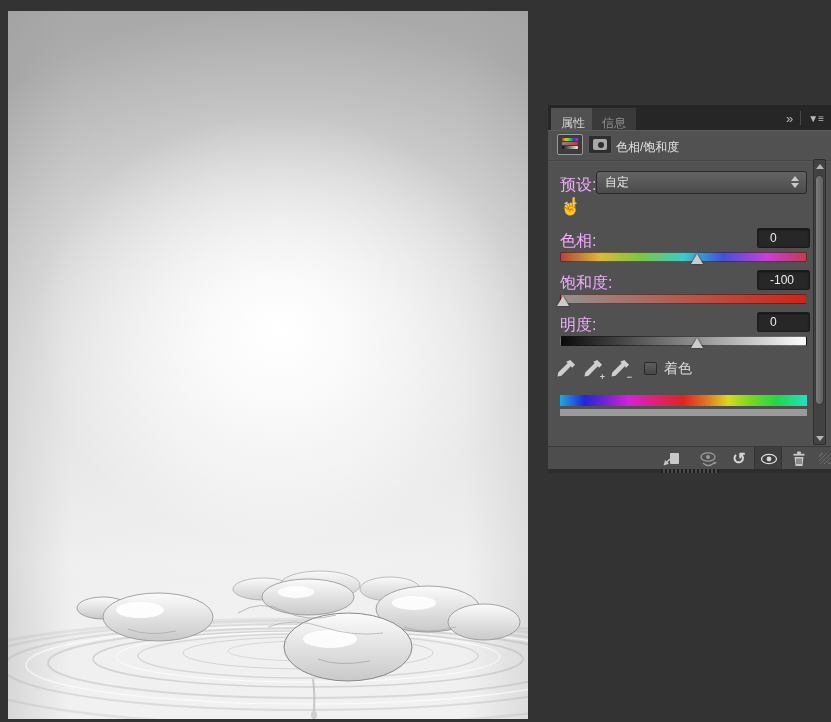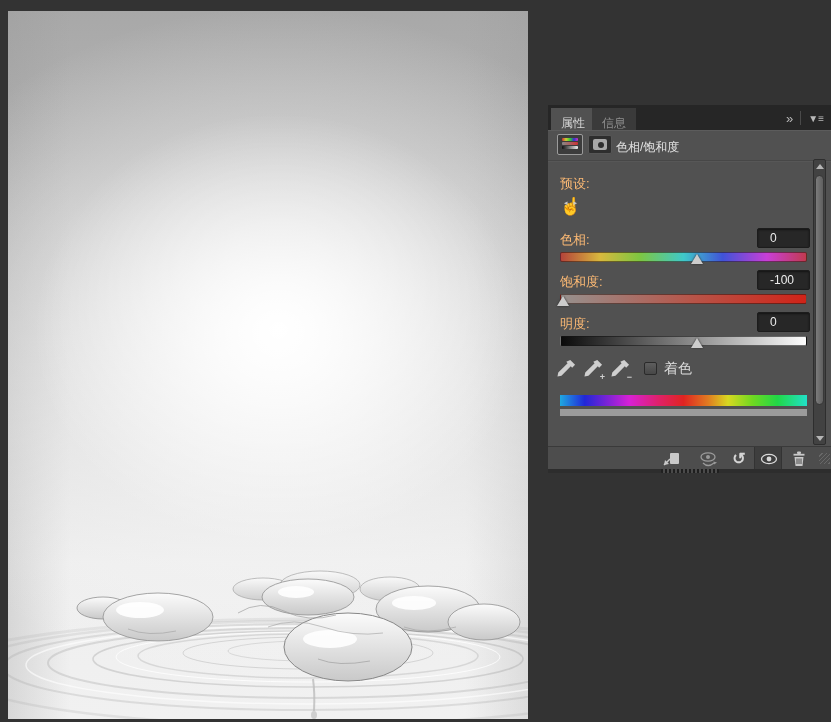--- a/index.html
+++ b/index.html
@@ -34,21 +34,21 @@
   .adj-icon { position:absolute; left:9px; top:3px; width:26px; height:21px; background:#3c3c3c; border:1px solid #9b9b9b; border-radius:2px; padding:3px 4px; }
   .adj-icon .bar { height:3px; margin-bottom:1px; border-radius:1px; }
   .adj-icon .b1 { background:linear-gradient(90deg,#c33,#cc3,#3c3,#33c,#c3c); }
   .adj-icon .b2 { background:linear-gradient(90deg,#888,#c33); }
   .adj-icon .b3 { background:linear-gradient(90deg,#111,#eee); }
   .mask-icon { position:absolute; left:40px; top:4px; width:24px; height:19px; background:#2e2e2e; border:1px solid #565656; border-radius:2px; }
   .mask-icon .inner { position:absolute; left:4px; top:3px; width:14px; height:11px; background:#a8a8a8; border-radius:2px; }
   .mask-icon .hole { position:absolute; left:9px; top:6px; width:6px; height:6px; background:#2e2e2e; border-radius:50%; }
   .hdr-divider { position:absolute; left:0; top:29px; width:100%; height:2px; background:linear-gradient(#3f3f3f,#5f5f5f); }
 
-  .lbl { position:absolute; left:12px; color:#fdba74; font-size:13px; }
+  .lbl { position:absolute; left:12px; color:#f0abfc; font-size:16px; }
 
   .dropdown { position:absolute; left:48px; width:211px; height:23px; border:1px solid #2a2a2a; border-radius:3px;
     background:linear-gradient(#646464,#4b4b4b); line-height:21px; padding:0 8px; color:#e8e8e8; }
   .dropdown.focused { border:1px solid #8ba8bf; box-shadow:0 0 0 1px rgba(120,150,175,.35); }
   .spin { position:absolute; right:7px; top:4px; display:flex; flex-direction:column; gap:2px; }
   .spin .up { width:0; height:0; border-left:4px solid transparent; border-right:4px solid transparent; border-bottom:5px solid #c9c9c9; }
   .spin .dn { width:0; height:0; border-left:4px solid transparent; border-right:4px solid transparent; border-top:5px solid #c9c9c9; }
 
   .tat-hand { position:absolute; left:10px; top:64px; width:26px; height:26px; color:#c9c9c9; font-size:17px; text-align:center; line-height:24px; }
   .tat-hand .arrows { position:absolute; left:0; top:-4px; width:100%; font-size:7px; letter-spacing:6px; text-indent:5px; color:#c9c9c9; }
@@ -176,20 +176,27 @@
         <div class="bar b3"></div>
     </div>
     <div class="mask-icon">
       <div class="inner"></div>
         <div class="hole"></div>
     </div>
     <div class="hdr-title">色相/饱和度</div>
     <div class="hdr-divider"></div>
 
     <div class="lbl" style="top:44px;">预设:</div>
+    <div class="dropdown" style="top:40px;">
+      <span>自定</span>
+      <span class="spin">
+          <i class="up"></i>
+          <i class="dn"></i>
+        </span>
+    </div>
 
     <div class="tat-hand">
       <span class="arrows">◂▸</span>☝
     </div>
 
     <div class="lbl" style="top:100px;">色相:</div>
     <div class="valbox" style="top:97px;">
       <span>0</span>
     </div>
     <div class="track hue" style="top:121px;">

